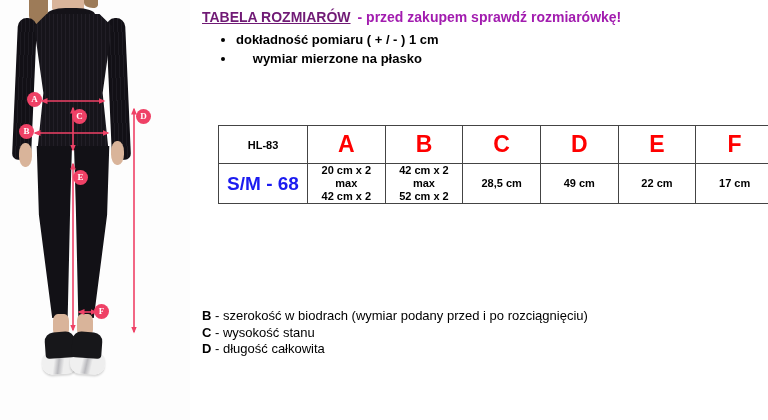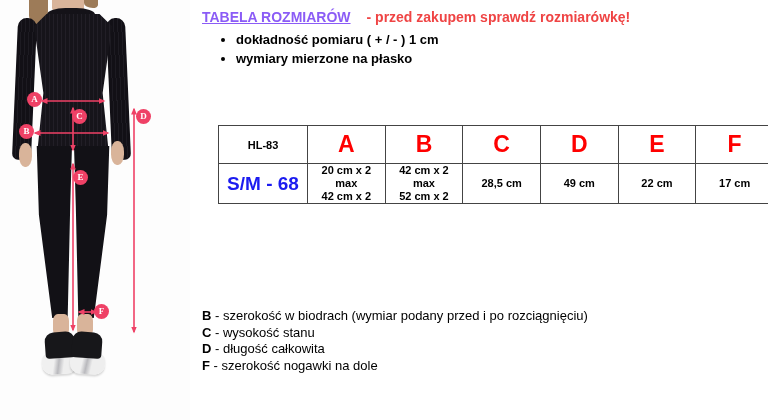--- a/index.html
+++ b/index.html
@@ -35,24 +35,24 @@
              background:linear-gradient(100deg,#f0f0f0 35%,#b9b9bd 48%,#eeeeee 62%);
              box-shadow:0 2px 2px rgba(0,0,0,0.15);}
   .shoe-sole.l{left:42px;transform:rotate(-3deg);}
   .shoe-sole.r{left:70px;transform:rotate(3deg);}
   .arrows{left:0;top:0;}
   .marker{width:15px;height:15px;border-radius:50%;background:#ef4166;color:#fff;
           font-family:"Liberation Serif",serif;font-weight:bold;font-size:9px;
           display:flex;align-items:center;justify-content:center;line-height:15px;}
   
   .hdr{position:absolute;left:202px;top:9px;width:550px;font-size:14px;font-weight:bold;}
-  .hdr .red{color:#8b5cf6;text-decoration:underline;}
-  .hdr .rest{color:#ef4444;margin-left:16px;}
+  .hdr .red{color:#701a75;text-decoration:underline;}
+  .hdr .rest{color:#a21caf;margin-left:7px;}
   .bullets{position:absolute;left:222px;top:30px;margin:0;padding:0 0 0 14px;
-           font-size:13px;font-weight:bold;}
+           font-size:13px;font-weight:bold;text-align:center;}
   .bullets li{line-height:19px;}
   
   table.size{position:absolute;left:218px;top:125px;width:556px;border-collapse:collapse;
              table-layout:fixed;}
   table.size col.c0{width:89px;}
   table.size td,table.size th{border:1px solid #444;text-align:center;vertical-align:middle;padding:0;}
   .model-code{font-size:11px;font-weight:bold;}
   th.colhead{font-size:23px;font-weight:bold;color:#ff0000;height:37px;}
   td.size-lbl{font-size:19px;font-weight:bold;color:#1c1cf0;}
   td.val{font-size:11px;font-weight:bold;line-height:13px;white-space:pre-line;height:38px;}
@@ -108,21 +108,21 @@
     <div class="marker" style="left:136px;top:109px;">D</div>
     <div class="marker" style="left:73px;top:170px;">E</div>
     <div class="marker" style="left:94px;top:304px;">F</div>
   </div>
 
   <div class="hdr">
     <span class="red">TABELA ROZMIARÓW</span><span class="rest">- przed zakupem sprawdź rozmiarówkę!</span>
   </div>
   <ul class="bullets">
     <li>dokładność pomiaru ( + / - ) 1 cm</li>
-    <li>wymiary mierzone na płasko</li>
+    <li>wymiar mierzone na płasko</li>
   </ul>
 
   <table class="size">
     <colgroup>
         <col class="c0">
         <col>
         <col>
         <col>
         <col>
         <col>
@@ -151,16 +151,15 @@
       <td class="val">22 cm</td>
       <td class="val">17 cm</td>
     </tr>
   </tbody>
     </table>
 
   <div class="legend">
     <div class="row"><b>B</b> <span>- szerokość w biodrach (wymiar podany przed i po rozciągnięciu)</span></div>
     <div class="row"><b>C</b> <span>- wysokość stanu</span></div>
     <div class="row"><b>D</b> <span>- długość całkowita</span></div>
-    <div class="row"><b>F</b> <span>- szerokość nogawki na dole</span></div>
   </div>
 
 </div>
 
 </body></html>

